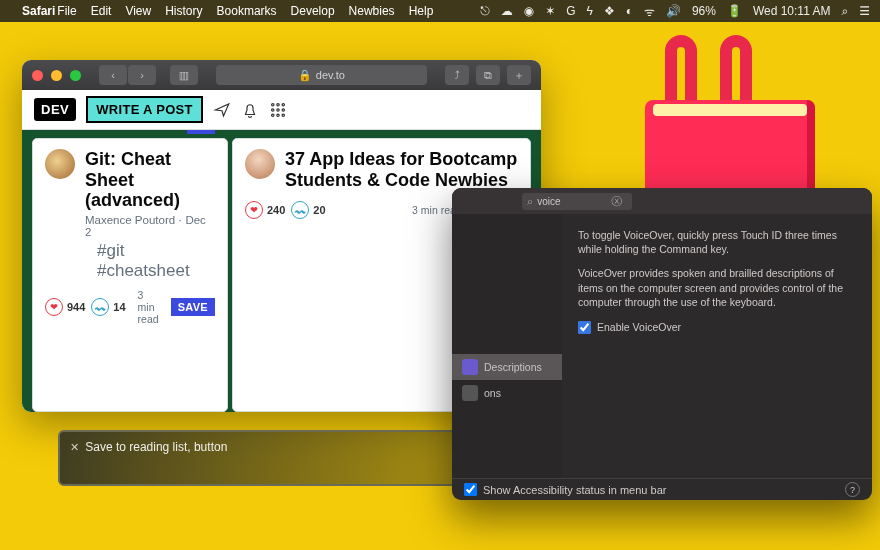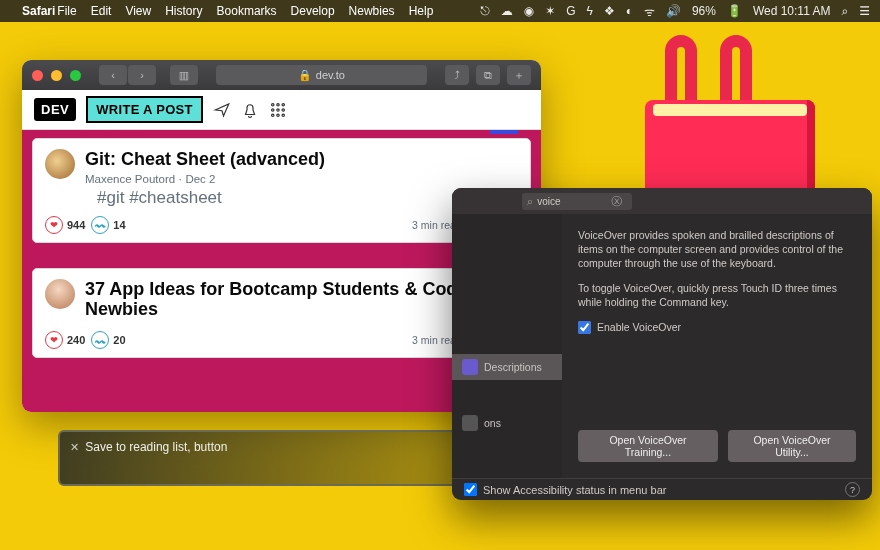--- a/index.html
+++ b/index.html
@@ -33,21 +33,21 @@
   .safari .tb-right { display:flex; gap:6px;}
   .safari .tb-right .tb-btn{ width:24px;}
 
   .dev-header { height:40px; background:#fff; border-bottom:1px solid #ddd; display:flex; align-items:center; padding:0 12px; gap:10px;}
   .dev-logo { background:#000; color:#fff; font-weight:800; font-size:13px; padding:4px 7px; border-radius:3px; letter-spacing:0.5px;}
   .dev-search { flex:1; height:26px; background:#eef0f1; border:none; border-radius:4px; padding:0 10px; font-size:12px; color:#555;}
   .write-post { background:#5ce0d8; border:2px solid #000; font-weight:900; font-size:13px; padding:4px 8px; letter-spacing:0.3px;}
   .dev-icons { display:flex; gap:10px; }
   .dev-icons svg { width:18px; height:18px; stroke:#333; fill:none; stroke-width:1.6;}
 
-  .feed { flex:1; background:#be185d; overflow:hidden; padding:8px 10px 0 10px; display:flex; flex-direction:column; gap:25px;}
+  .feed { flex:1; background:#14532d; overflow:hidden; padding:8px 10px 0 10px; display:flex; flex-direction:row; gap:4px;}
   .card { background:#fff; border:1px solid #d6d9db; border-radius:5px; padding:10px 12px 8px 12px; position:relative;}
   .card .top-accent{ position:absolute; top:-9px; right:12px; width:28px; height:4px; background:#3b49df;}
   .card .row { display:flex; gap:10px;}
   .avatar { width:30px; height:30px; border-radius:50%; background:#ccc; flex-shrink:0; background-size:cover;}
   .av1{ background: radial-gradient(circle at 40% 40%, #f0d090, #a06830);}
   .av2{ background: radial-gradient(circle at 45% 35%, #f5d7c0, #b87a55);}
   .card h2 { font-size:18px; font-weight:800; color:#0a0a0a; line-height:1.15; margin-bottom:3px;}
   .meta { font-size:11.5px; color:#64707d; margin-bottom:3px;}
   .tags { font-size:17px; color:#64707d;margin-left:12px;}
   .card-foot { display:flex; align-items:center; margin-top:8px; gap:6px;}
@@ -64,21 +64,21 @@
   .vo-panel { position:absolute; left:58px; top:430px; width:418px; height:56px; border:2px solid #6a6a55; border-radius:6px; background:linear-gradient(90deg, rgba(50,50,35,.92), rgba(40,40,30,.35)); color:#efefe8; font-size:12px; display:flex; align-items:flex-start; padding:8px 10px; gap:6px;}
   .vo-panel .x{ font-size:11px; opacity:.8; margin-top:1px;}
 
   
   .prefs { position:absolute; right:8px; top:188px; width:420px; height:312px; background:#2d2a2b; border-radius:9px; box-shadow:0 18px 40px rgba(0,0,0,.5); color:#cfcac8; font-size:11px; overflow:hidden;}
   .prefs .p-titlebar{ height:26px; display:flex; align-items:center; padding:0 10px; background:#373335;}
   .prefs .p-title{ flex:1; text-align:center; font-size:11.5px; color:#d8d4d2;}
   .prefs .p-search{ width:110px; height:17px; background:#4a4648; border-radius:3px; display:flex; align-items:center; padding:0 5px; gap:4px; color:#a59f9d;}
   .prefs .p-search input{ background:transparent; border:none; color:#cfcac8; font-size:10px; width:70px; outline:none;}
   .prefs .p-body{ display:flex; height:calc(100% - 48px);}
-  .prefs .sidebar{ width:110px; background:#2a2728; padding-top:140px; display:flex; flex-direction:column;gap:30px;}
+  .prefs .sidebar{ width:110px; background:#2a2728; padding-top:140px; display:flex; flex-direction:column;}
   .prefs .sb-item{ padding:5px 10px; display:flex; align-items:center; gap:6px; font-size:10.5px; color:#c8c3c1;}
   .prefs .sb-item.sel{ background:#5a5658;}
   .prefs .sb-icon{ width:16px;height:16px; background:#6a5acd; border-radius:3px;}
   .prefs .content{ flex:1; padding:14px 16px 10px 16px; display:flex; flex-direction:column;}
   .prefs .content p{ line-height:1.35; margin-bottom:10px; font-size:10.5px; color:#cfcac8;}
   .prefs .chk{ display:flex; align-items:center; gap:6px; font-size:10.5px; margin-top:2px;}
   .prefs .chk input{ accent-color:#3577e5;}
   .prefs .btns{ margin-top:auto; display:flex; gap:10px; justify-content:center; padding-bottom:6px;}
   .prefs .btn{ background:#655f61; color:#efeceb; border:none; border-radius:4px; font-size:10.5px; padding:4px 10px;}
   .prefs .footer{ height:22px; border-top:1px solid #423e40; display:flex; align-items:center; padding:0 12px; gap:6px;}
@@ -240,30 +240,26 @@
       <div class="sb-item sel">
           <span class="sb-icon"></span>
           <span>Descriptions</span>
         </div>
       <div class="sb-item">
           <span class="sb-icon" style="background:#555"></span>
           <span>ons</span>
         </div>
     </div>
     <div class="content">
+      <p>To toggle VoiceOver, quickly press Touch ID three times while holding the Command key.</p>
       <p>VoiceOver provides spoken and brailled descriptions of items on the computer screen and provides control of the computer through the use of the keyboard.</p>
-      <p>To toggle VoiceOver, quickly press Touch ID three times while holding the Command key.</p>
       <label class="chk">
         <input type="checkbox" checked="" style="">
         <span>Enable VoiceOver</span>
       </label>
-      <div class="btns">
-        <button class="btn">Open VoiceOver Training...</button>
-        <button class="btn">Open VoiceOver Utility...</button>
-      </div>
     </div>
   </div>
   <div class="footer">
     <input type="checkbox" checked="" style="">
     <span>Show Accessibility status in menu bar</span>
     <span class="q">?</span>
   </div>
 </div>
 
 </body></html>

